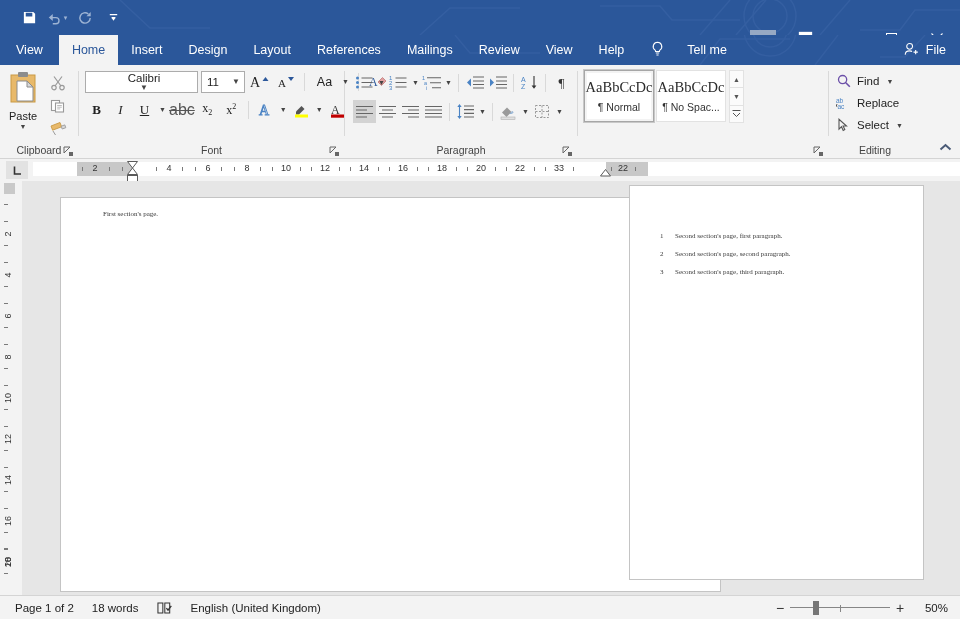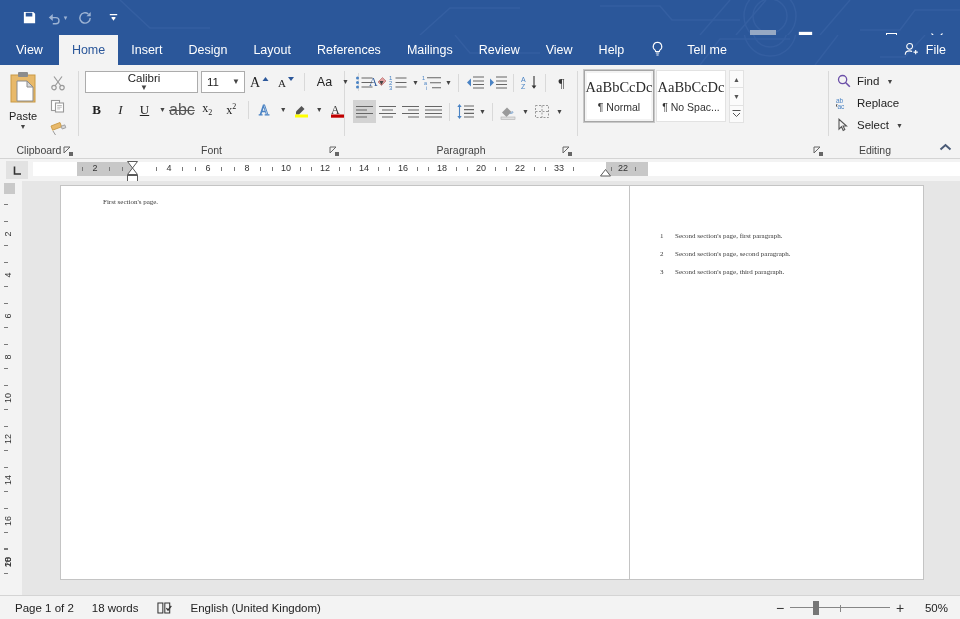--- a/index.html
+++ b/index.html
@@ -758,21 +758,21 @@
       <div class="vr-num" style="top:335px;">16</div>
       <div class="vr-tick" style="top:351px;"></div>
       <div class="vr-tick" style="top:368px;"></div>
       <div class="vr-num" style="top:376px;">18</div>
       <div class="vr-tick" style="top:392px;"></div>
       <div class="vr-tick" style="top:367px;"></div>
       <div class="vr-num" style="top:376px;">20</div>
     </div>
 
     <div class="docpane">
-      <div class="page" style="left:38px; top:4px; width:661px; height:395px;">
+      <div class="page" style="left:38px; top:16px; width:661px; height:395px;">
         <div class="para" style="position:absolute;left:42px;top:12px;font-size:7px;">First section's page.</div>
       </div>
 
       <div class="page" style="left:607px; top:4px; width:295px; height:395px;">
         <div class="numlist" style="left:30px; top:46px;">
           <div class="numitem" style="font-size:7px;margin-bottom:10px;">
             <span class="n">1</span>
             <span>Second section's page, first paragraph.</span>
           </div>
           <div class="numitem" style="font-size:7px;margin-bottom:10px;">

